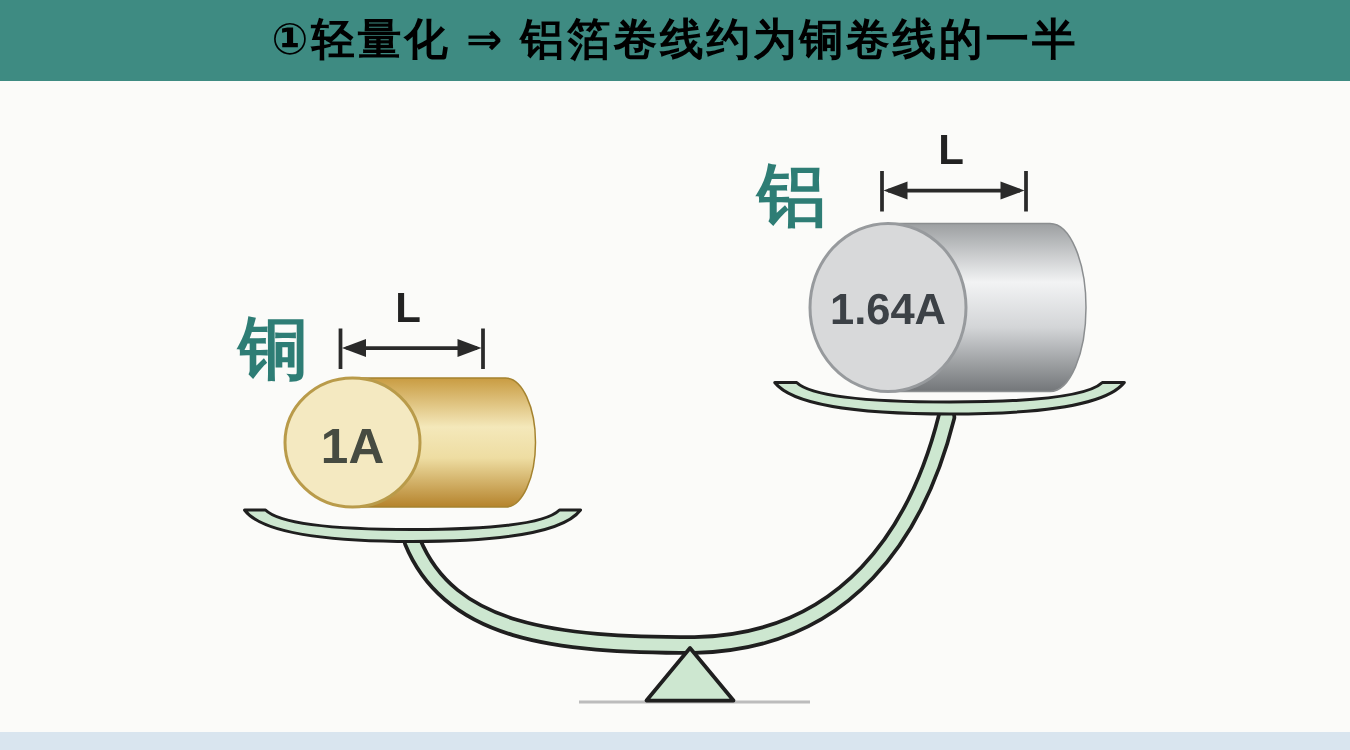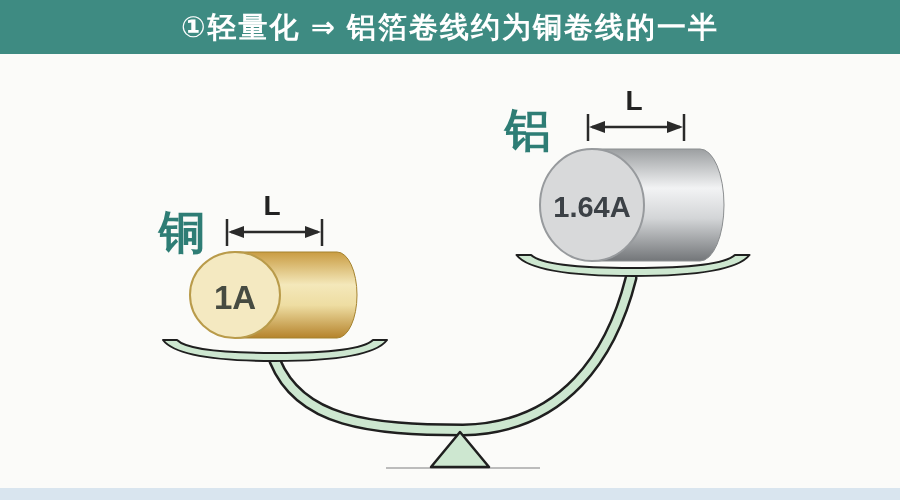--- a/index.html
+++ b/index.html
@@ -16,21 +16,21 @@
   .diagram-svg { display:block; width:900px; height:434px; }
   .footer-strip { position:absolute; left:0; bottom:0; width:100%; height:12px; }
   svg text { font-family:"Liberation Sans","DejaVu Sans",sans-serif; }
 </style>
 </head>
 <body>
 
 <div class="stage">
 
   <header class="banner" style="background-color: rgb(62, 139, 130);">
-    <span class="banner-title" style="color: #ffffff;">①轻量化 ⇒ 铝箔卷线约为铜卷线的一半</span>
+    <span class="banner-title" style="color: #000000;">①轻量化 ⇒ 铝箔卷线约为铜卷线的一半</span>
   </header>
 
   <svg class="diagram-svg" viewBox="0 0 900 434" xmlns="http://www.w3.org/2000/svg">
     <defs>
       <linearGradient id="gradCopper" x1="0" y1="0" x2="0" y2="1">
         <stop offset="0" stop-color="#c99c42"></stop>
         <stop offset="0.38" stop-color="#f4e8ba"></stop>
         <stop offset="0.62" stop-color="#eedda2"></stop>
         <stop offset="1" stop-color="#b5832c"></stop>
       </linearGradient>

